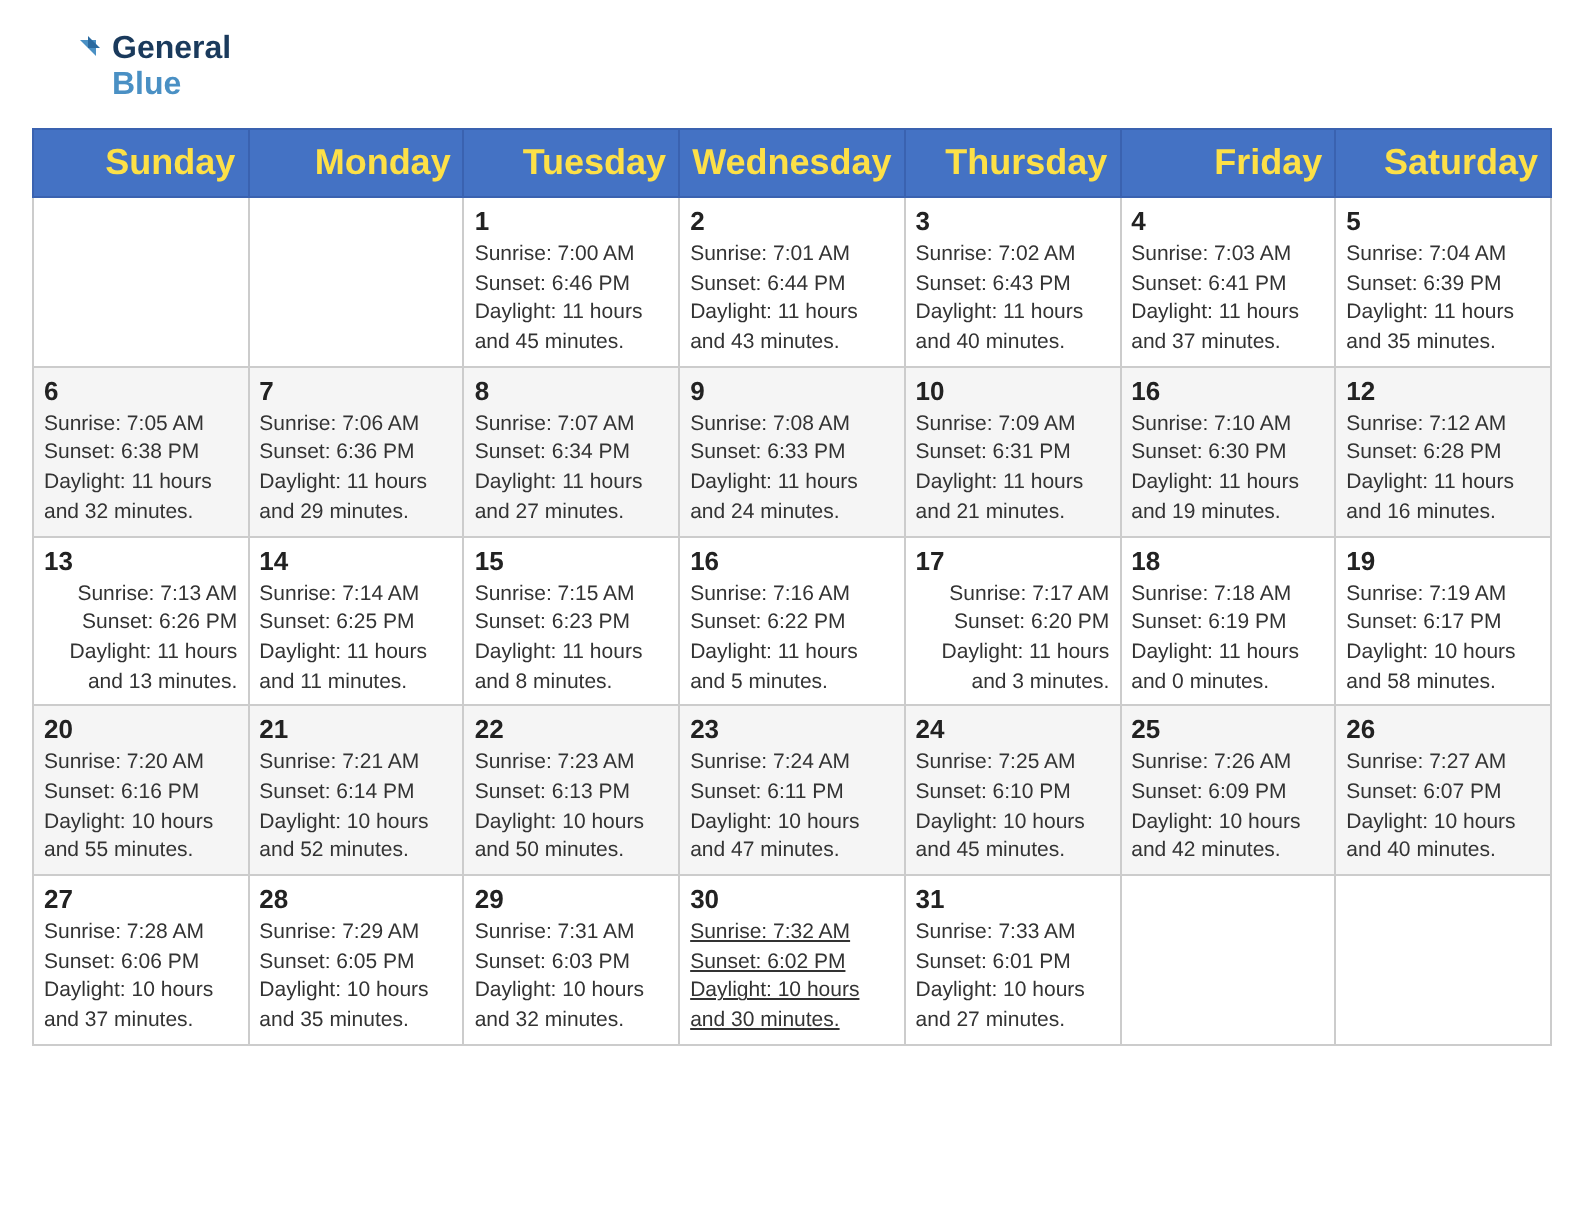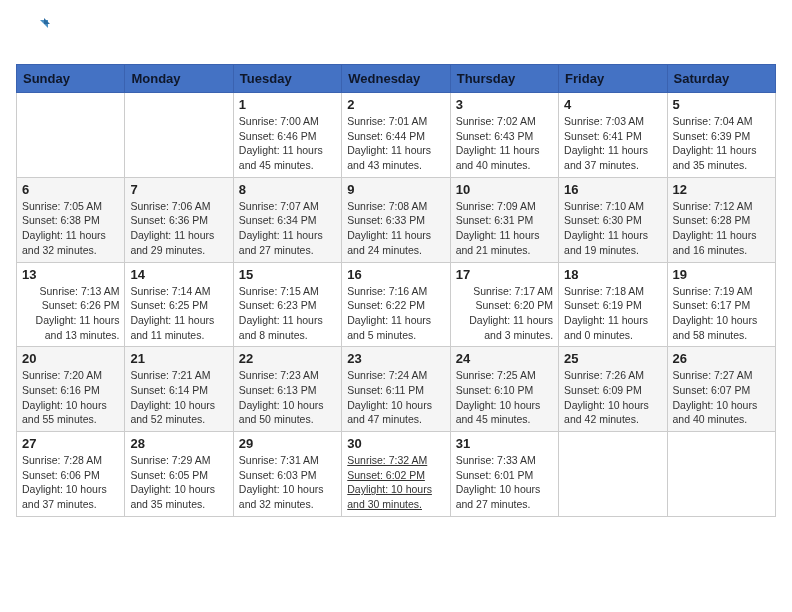--- a/index.html
+++ b/index.html
@@ -33,24 +33,24 @@
       font-size: 14px;
       color: #333;
     }
     .calendar {
       width: 100%;
       border-collapse: collapse;
       border: 1px solid #ccc;
     }
     .calendar th {
       background: #4472c4;
-      color: #0f172a;
-      text-align: left;
+      color: #fde047;
+      text-align: right;
       padding: 6px 6px;
-      font-size: 13px;
+      font-size: 18px;
       border: 1px solid #3a62b0;
     }
     .calendar td {
       vertical-align: top;
       border: 1px solid #ccc;
       padding: 4px 5px;
       font-size: 11px;
       color: #222;
       width: 108px;
       min-height: 70px;
@@ -81,20 +81,24 @@
 <body>
 
 <div class="header">
   <div class="logo">
   <div style="display:flex;flex-direction:column;align-items:flex-start;">
     <div style="display:flex;align-items:center;gap:4px;">
       <svg width="36" height="36" viewBox="0 0 36 36">
         <polygon points="24,4 32,4 32,12" fill="#4a90c4"></polygon>
         <polygon points="28,2 34,8 28,8" fill="#2a6aa0"></polygon>
       </svg>
+      <div style="line-height:1.1;">
+        <div style="font-size:16px;font-weight:bold;color:#1a3a5c;">General</div>
+        <div style="font-size:16px;font-weight:bold;color:#4a90c4;">Blue</div>
+      </div>
     </div>
   </div>
 </div>
   <div class="title-block">
     <div class="month-title"></div>
     <div class="location"></div>
   </div>
 </div>
 
 <table class="calendar">

